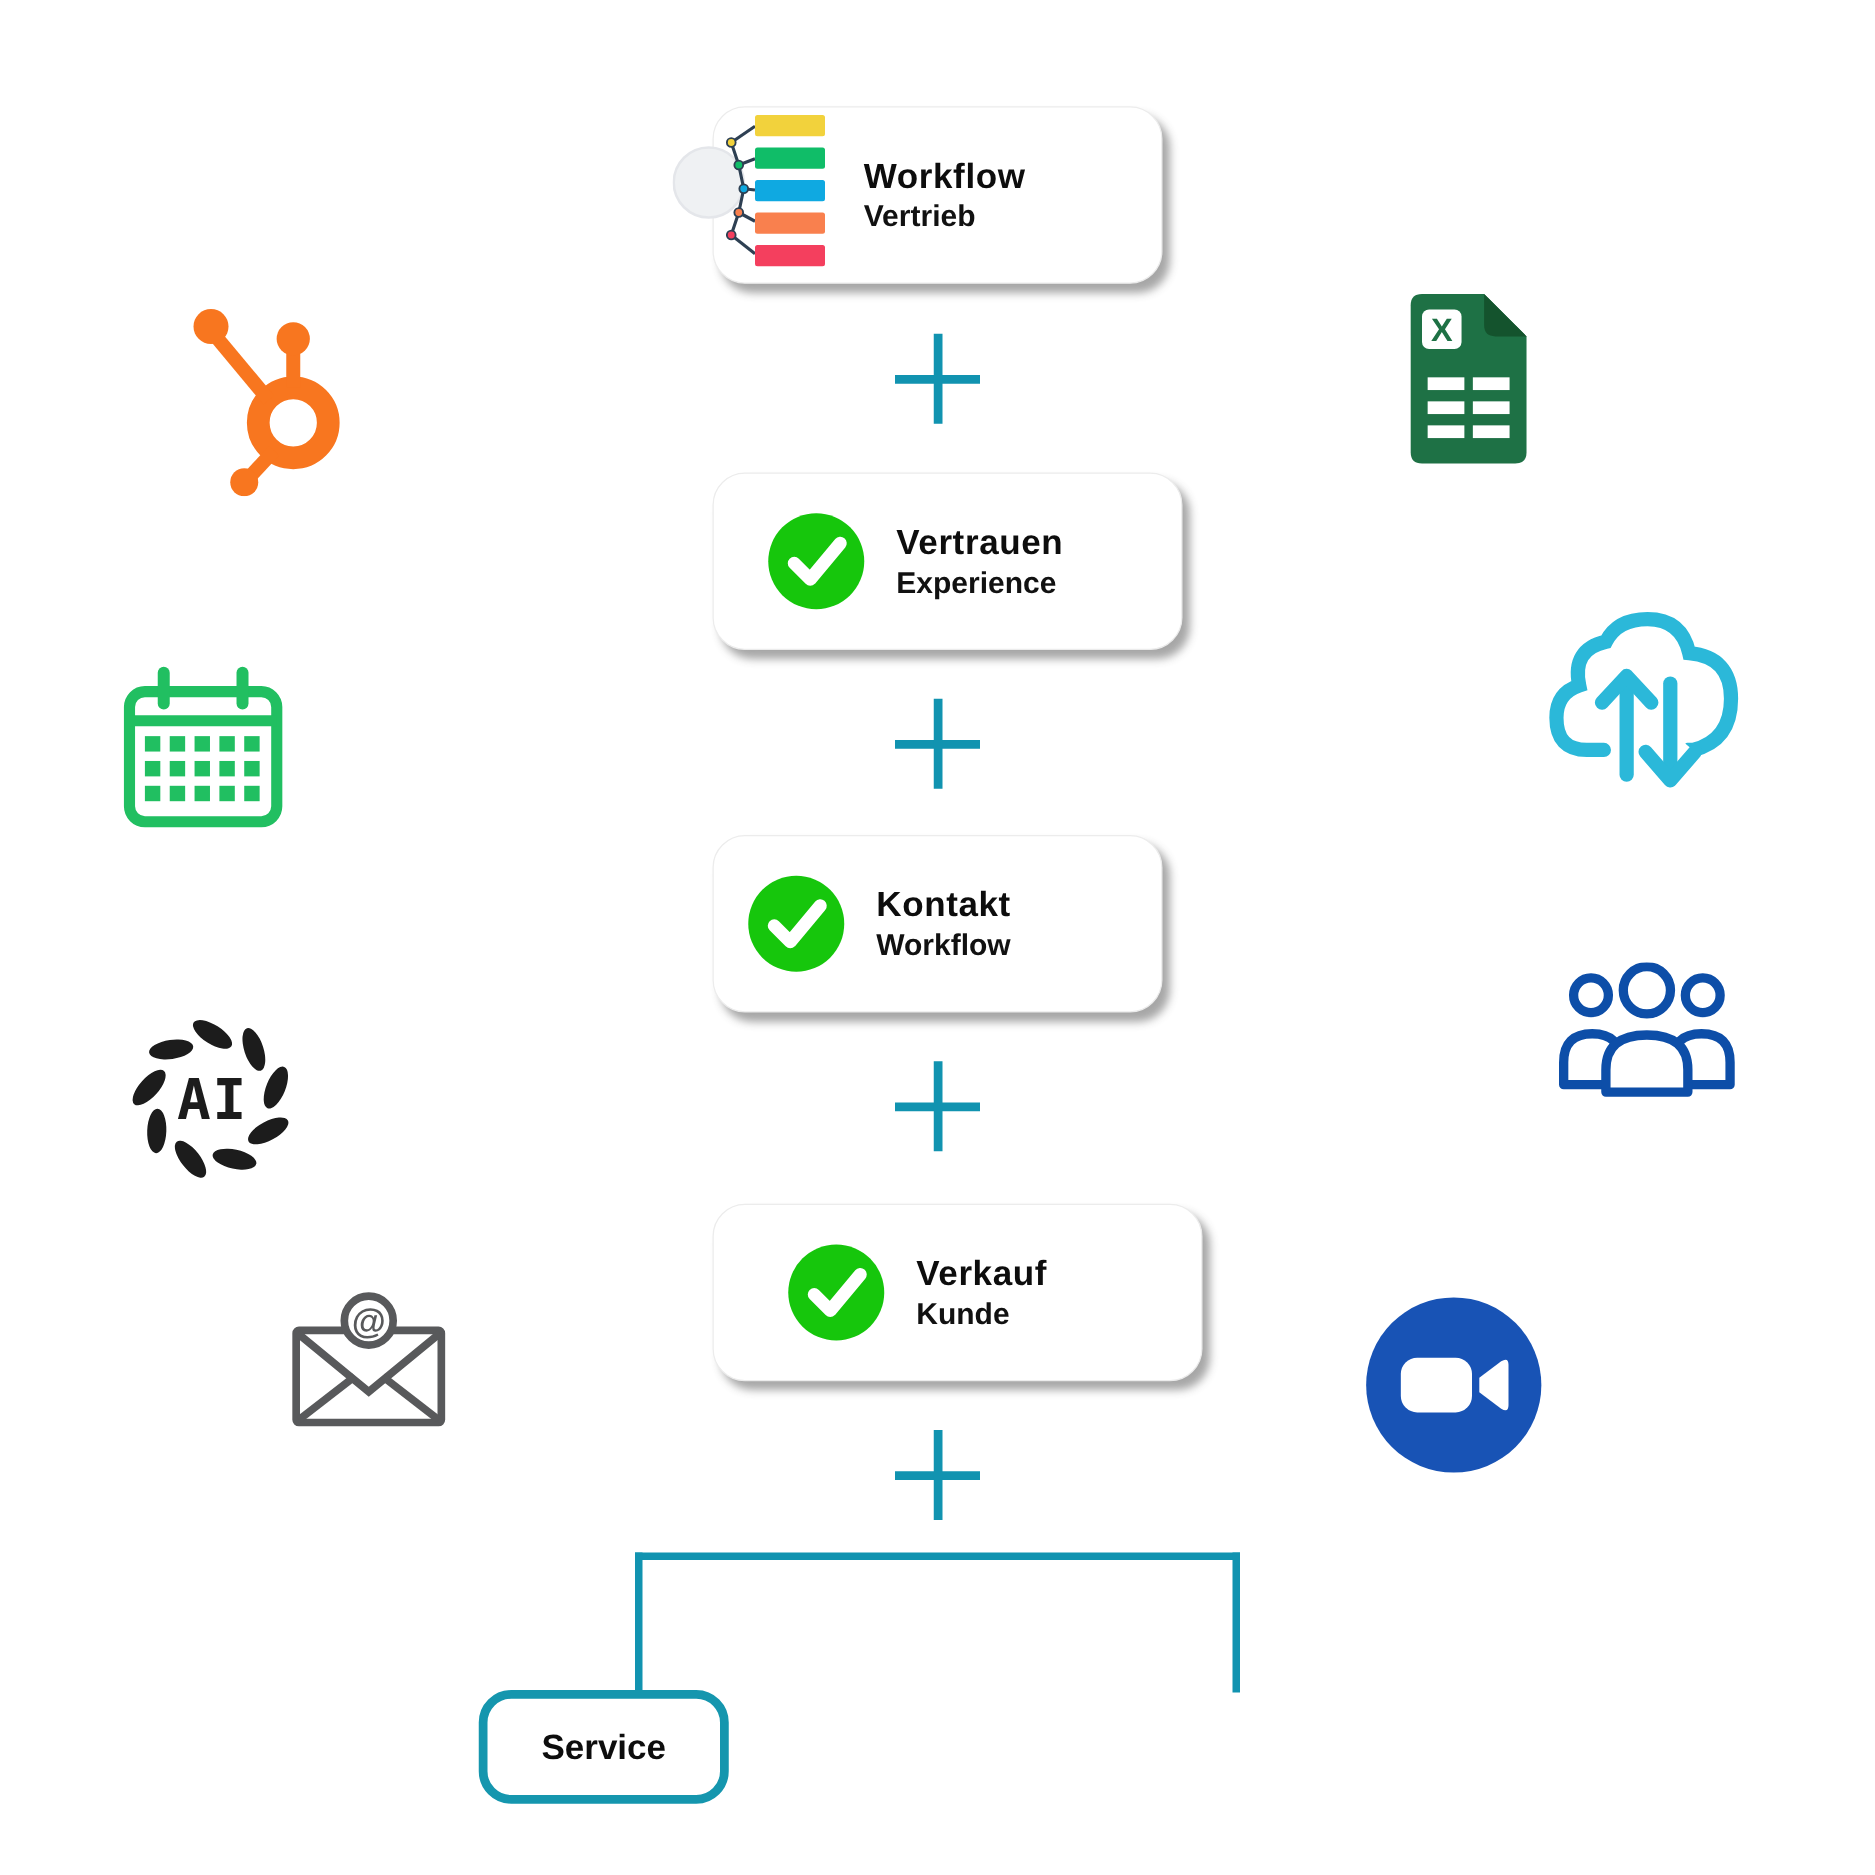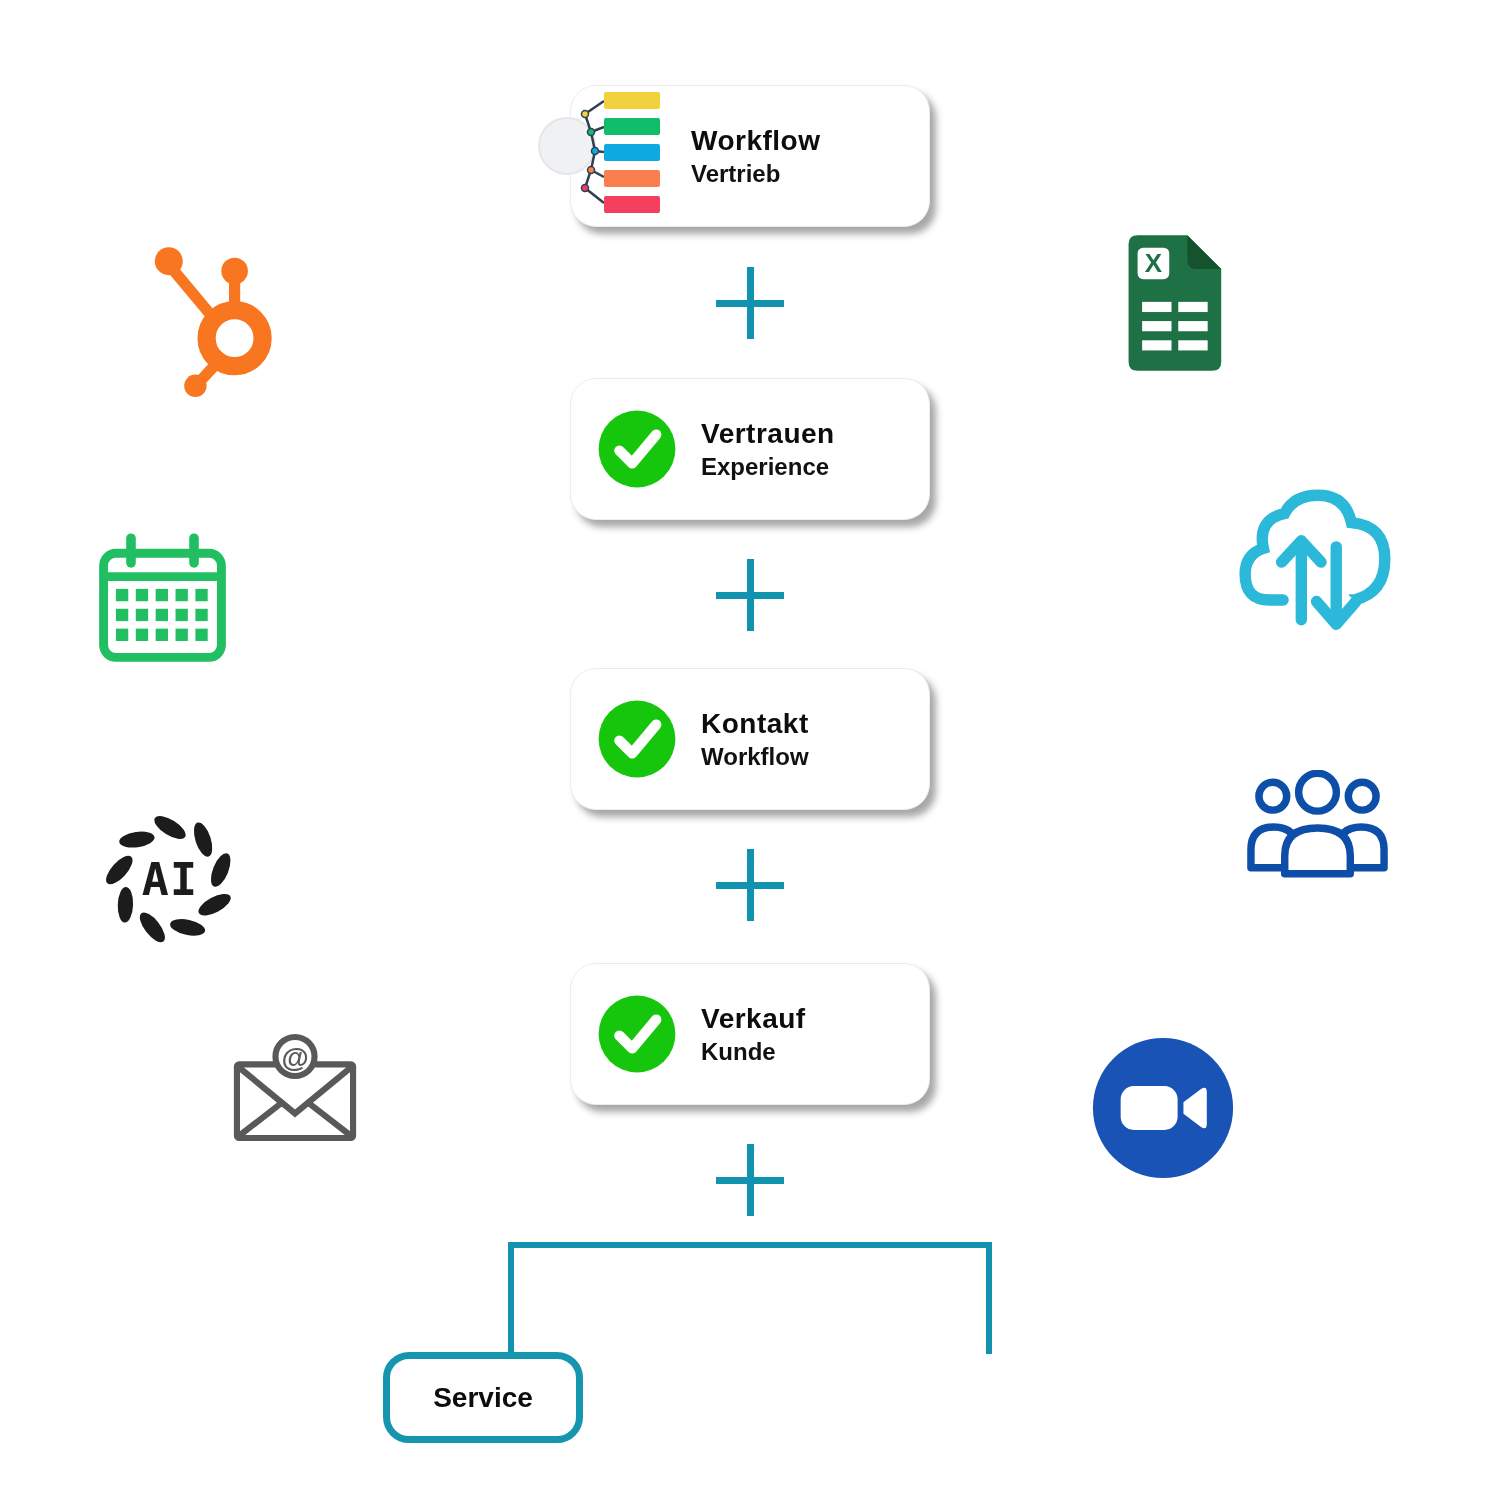--- a/index.html
+++ b/index.html
@@ -61,21 +61,21 @@
       <circle cx="47" cy="104" r="3.5" fill="#f43f5e" stroke="#2e4053" stroke-width="1.5"></circle>
     </svg>
     <div class="card-text card1-text">
       <div class="card-title">Workflow</div>
       <div class="card-subtitle">Vertrieb</div>
     </div>
   </div>
 
   <div class="plus" style="left:714px;top:267px;"></div>
 
-  <div class="card check-card" style="top:378px;">
+  <div class="card check-card" style="top:378px;padding-left:16px;">
     <svg class="check-badge" viewBox="0 0 100 100">
       <circle cx="50" cy="50" r="48" fill="#16c60c"></circle>
       <polyline points="28,52 44,68 74,32" fill="none" stroke="#ffffff" stroke-width="13" stroke-linecap="round" stroke-linejoin="round"></polyline>
     </svg>
     <div class="card-text">
       <div class="card-title">Vertrauen</div>
       <div class="card-subtitle">Experience</div>
     </div>
   </div>
 
@@ -87,21 +87,21 @@
       <polyline points="28,52 44,68 74,32" fill="none" stroke="#ffffff" stroke-width="13" stroke-linecap="round" stroke-linejoin="round"></polyline>
     </svg>
     <div class="card-text">
       <div class="card-title">Kontakt</div>
       <div class="card-subtitle">Workflow</div>
     </div>
   </div>
 
   <div class="plus" style="left:714px;top:849px;"></div>
 
-  <div class="card check-card" style="top:963px;">
+  <div class="card check-card" style="top:963px;padding-left:32px;">
     <svg class="check-badge" viewBox="0 0 100 100">
       <circle cx="50" cy="50" r="48" fill="#16c60c"></circle>
       <polyline points="28,52 44,68 74,32" fill="none" stroke="#ffffff" stroke-width="13" stroke-linecap="round" stroke-linejoin="round"></polyline>
     </svg>
     <div class="card-text">
       <div class="card-title">Verkauf</div>
       <div class="card-subtitle">Kunde</div>
     </div>
   </div>
 

